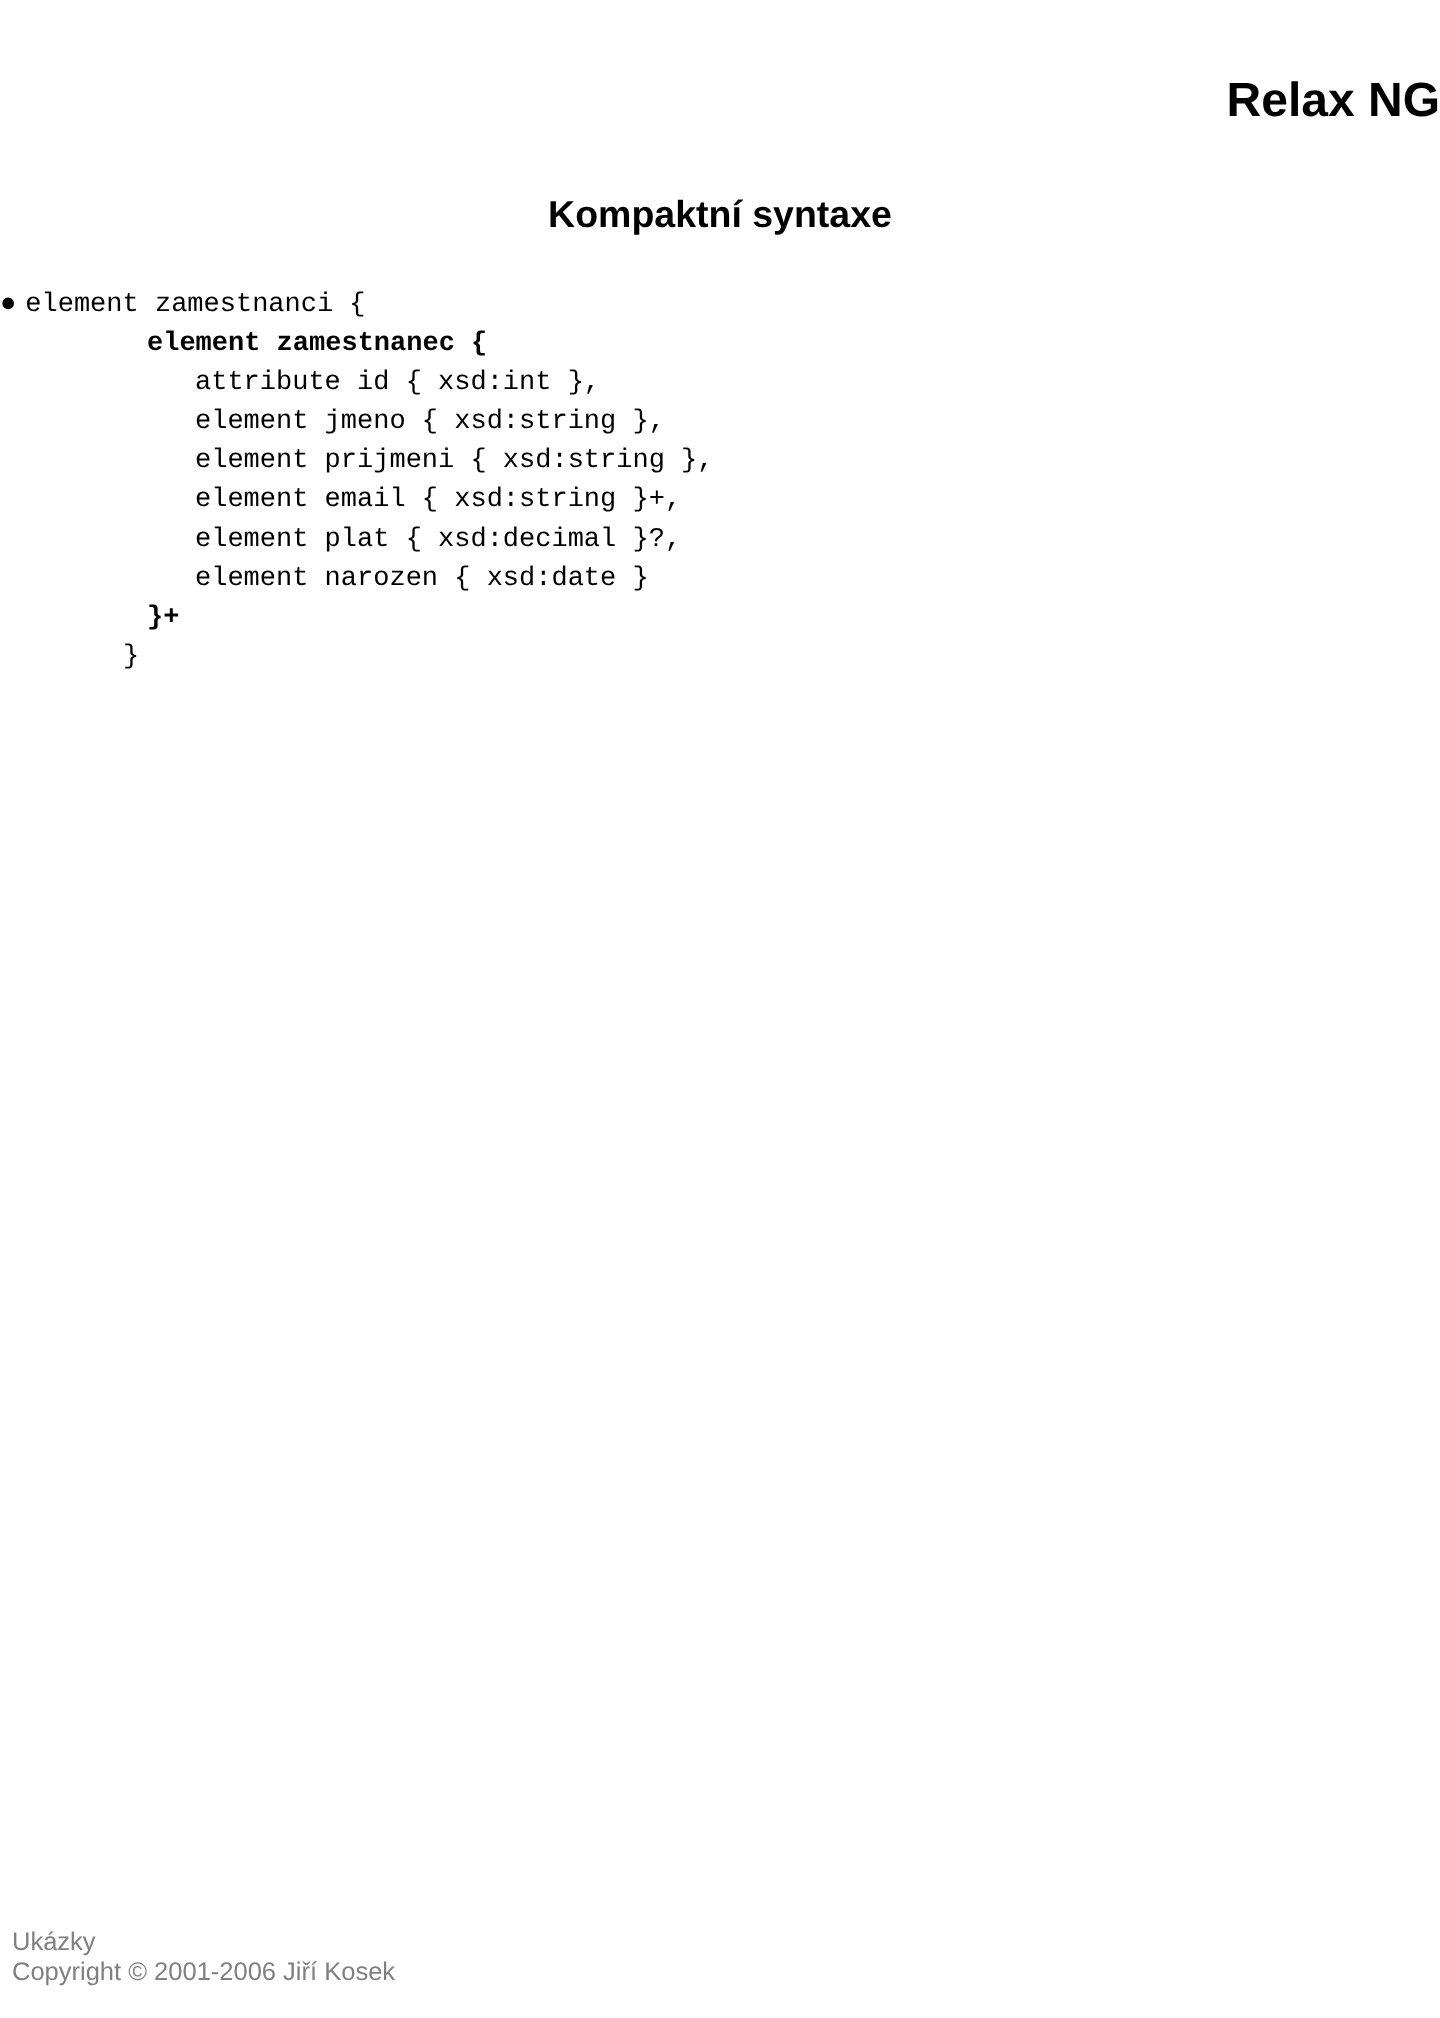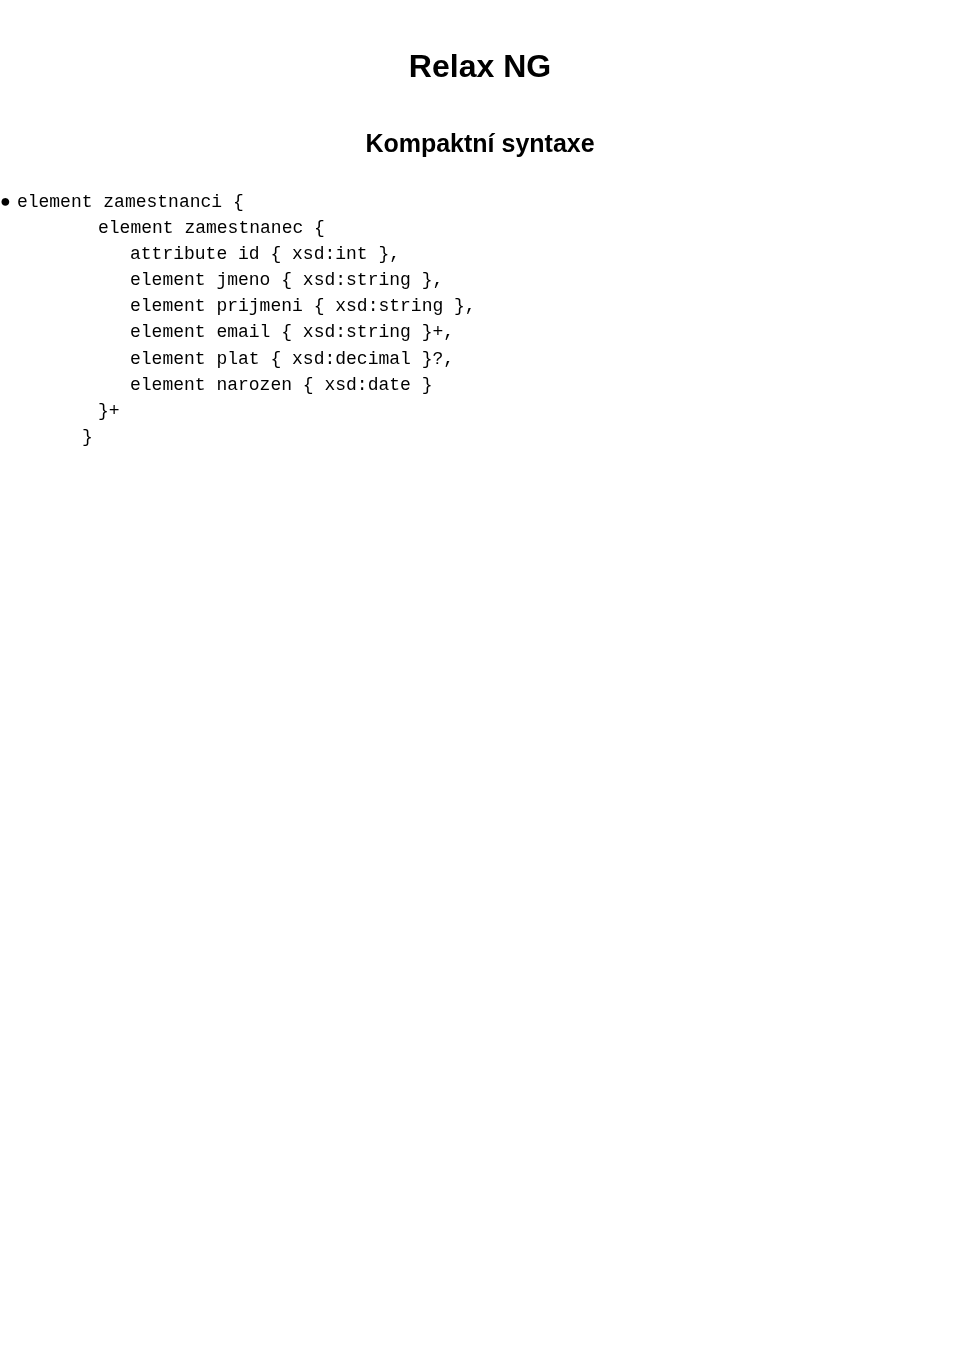--- a/index.html
+++ b/index.html
@@ -5,21 +5,21 @@
     * { margin: 0; padding: 0; box-sizing: border-box; }
     body {
       width: 960px;
       height: 1345px;
       background: #ffffff;
       font-family: Verdana, Geneva, sans-serif;
       position: relative;
       color: #000000;
     }
     .page-title {
-      text-align: center;
+      text-align: right;
       font-size: 32px;
       font-weight: bold;
       padding-top: 48px;
       font-family: Verdana, Geneva, sans-serif;
     }
     .page-subtitle {
       text-align: center;
       font-size: 25px;
       font-weight: bold;
       padding-top: 44px;
@@ -36,21 +36,21 @@
     .bullet-dot {
       display: inline-block;
       margin-right: 6px;
       font-size: 18px;
     }
     .code-block {
       font-family: "Courier New", Courier, monospace;
       font-size: 18px;
       line-height: 1.45;
     }
-    .code-line-1 { padding-left: 98px; }
+    .code-line-1 { padding-left: 98px; font-weight: bold; }
     .code-line-2 { padding-left: 130px; }
     .code-line-0 { padding-left: 82px; }
     .footer {
       position: absolute;
       bottom: 20px;
       left: 0;
       right: 0;
       display: flex;
       justify-content: space-between;
       padding: 0 8px;
@@ -76,13 +76,17 @@
   <div class="code-block code-line-2">element jmeno { xsd:string },</div>
   <div class="code-block code-line-2">element prijmeni { xsd:string },</div>
   <div class="code-block code-line-2">element email { xsd:string }+,</div>
   <div class="code-block code-line-2">element plat { xsd:decimal }?,</div>
   <div class="code-block code-line-2">element narozen { xsd:date }</div>
   <div class="code-block code-line-1">}+</div>
   <div class="code-block code-line-0">}</div>
 </div>
 
 <div class="footer">
+  <div class="footer-left">
+    <div>Ukázky</div>
+    <div>Copyright © 2001-2006 Jiří Kosek</div>
+  </div>
 </div>
 
 </body></html>

